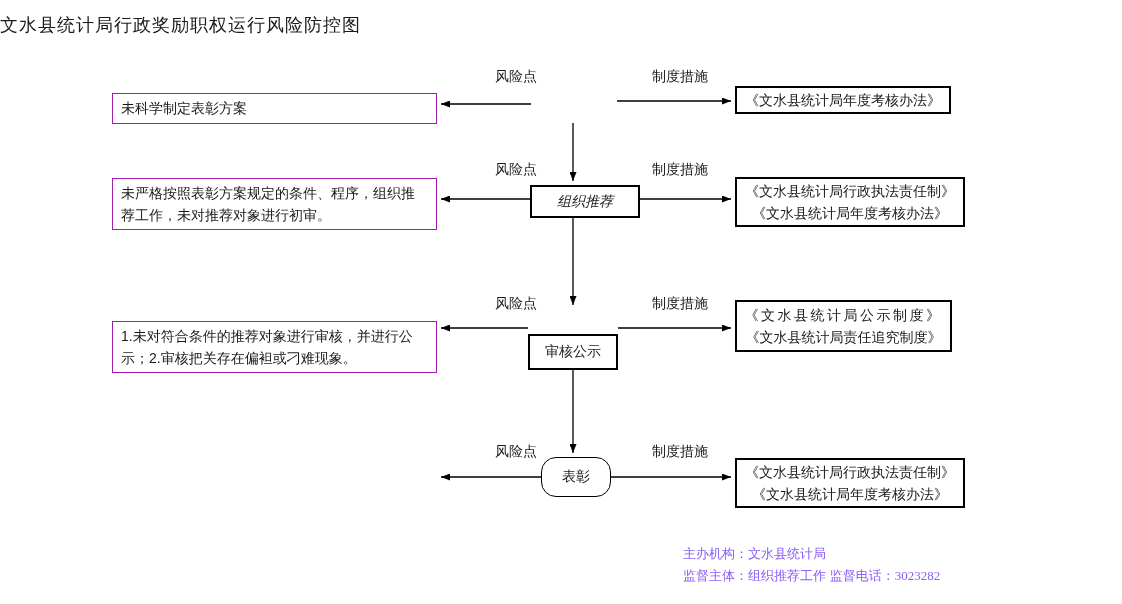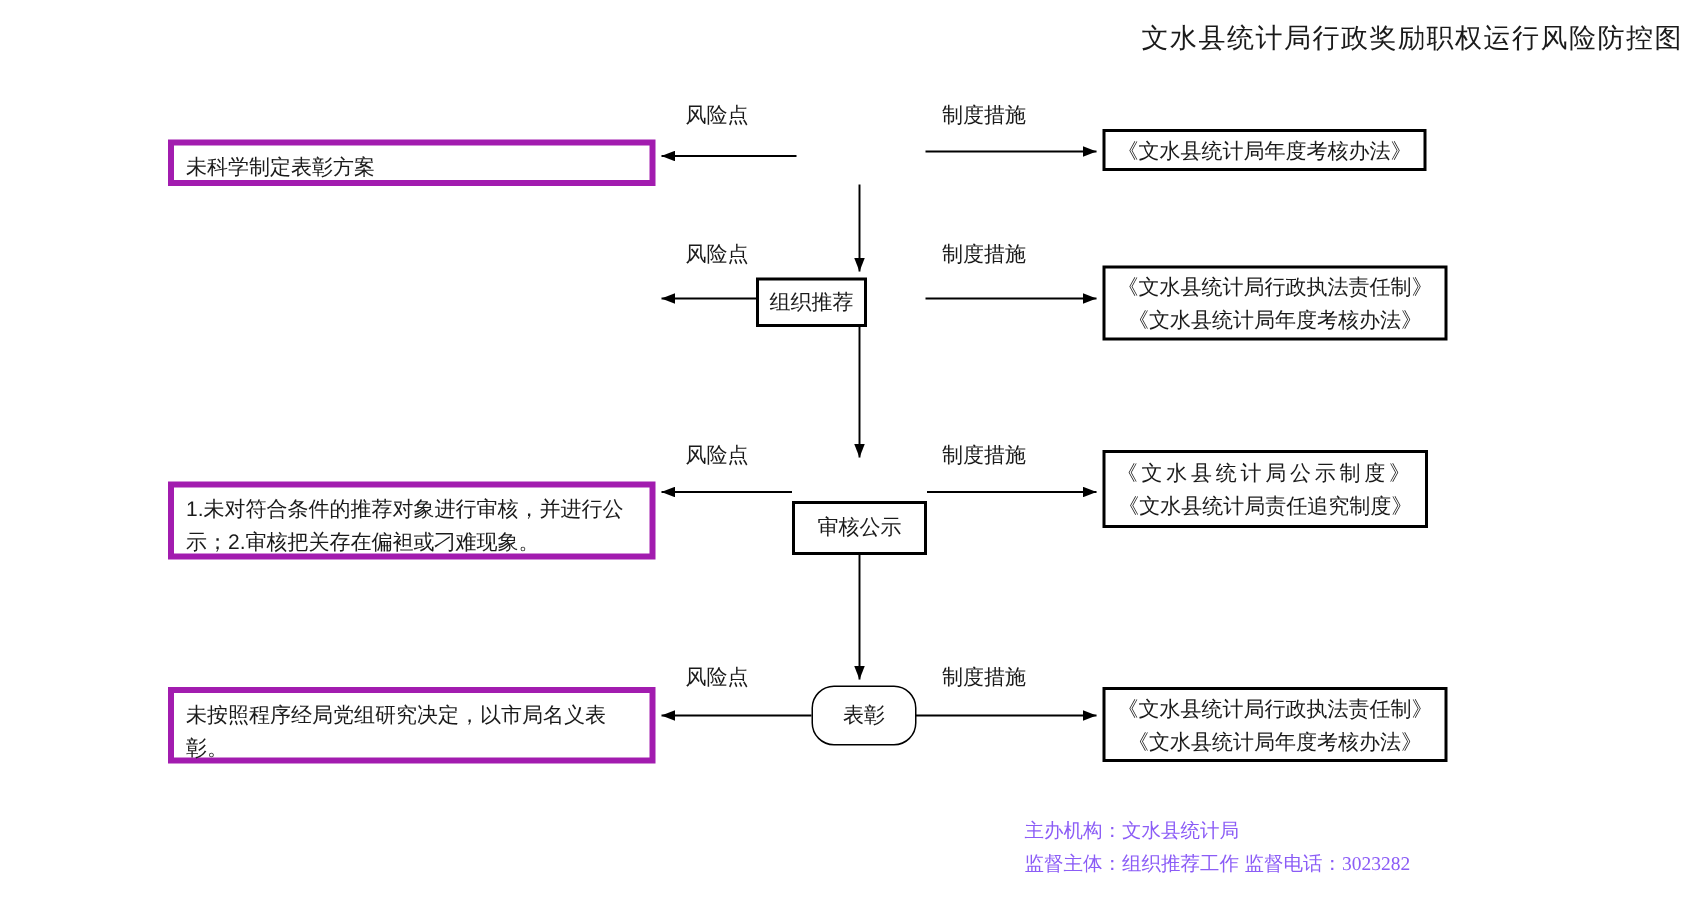--- a/index.html
+++ b/index.html
@@ -1,41 +1,41 @@
 <!DOCTYPE html>
 <html><head>
 <meta charset="utf-8">
 <style>
   html,body { margin:0; padding:0; background:#fff; }
   .canvas {
     position:relative; width:1122px; height:604px; background:#ffffff;
     color:#000; font-family:"Liberation Sans", sans-serif; overflow:hidden;
   }
   .title {
-    position:absolute; left:0; right:0; top:13px; text-align:right;
+    position:absolute; left:0; right:0; top:13px; text-align:left;
     font-size:18px; letter-spacing:1px; color:#1a1a1a;
   }
   .svg-layer { position:absolute; left:0; top:0; pointer-events:none; }
   .lbox {
     position:absolute; left:112px; width:325px; box-sizing:border-box;
-    border:4px solid #a21caf; background:#fff; font-size:14px; line-height:22px;
+    border:1px solid #a21caf; background:#fff; font-size:14px; line-height:22px;
     padding:3px 8px; color:#1a1a1a;
   }
   .rbox {
     position:absolute; left:735px; box-sizing:border-box;
     border:2px solid #000; background:#fff; font-size:14px; line-height:22px;
     display:flex; flex-direction:column; align-items:center; justify-content:center;
     text-align:left; color:#1a1a1a;
   }
   .node {
     position:absolute; box-sizing:border-box; border:2px solid #000; background:#fff;
     display:flex; align-items:center; justify-content:center; font-size:14px; color:#1a1a1a;
   }
   .node.round { border-width:1px; border-radius:15px; }
-  .flabel { position:absolute; font-size:14px; width:80px; text-align:left; color:#1a1a1a; }
+  .flabel { position:absolute; font-size:14px; width:80px; text-align:right; color:#1a1a1a; }
   .spread { letter-spacing:2.5px; white-space:nowrap; }
   .footer { position:absolute; left:683px; top:543px; font-size:13px; line-height:22px; color:#8b5cf6; }
   .serif-num { font-family:"Liberation Serif", serif; }
 </style>
 </head>
 <body>
 
 <div class="canvas">
 
   <div class="title">文水县统计局行政奖励职权运行风险防控图</div>
@@ -65,38 +65,38 @@
 
   <div class="flabel" style="left:457px; top:68px;">风险点</div>
   <div class="flabel" style="left:628px; top:68px;">制度措施</div>
   <div class="lbox" style="top:93px; height:31px;">未科学制定表彰方案</div>
   <div class="rbox" style="top:86px; width:216px; height:28px;">
     <span>《文水县统计局年度考核办法》</span>
   </div>
 
   <div class="flabel" style="left:457px; top:161px;">风险点</div>
   <div class="flabel" style="left:628px; top:161px;">制度措施</div>
-  <div class="node" style="left:504px; top:185px; width:74px; height:33px;">组织推荐</div>
+  <div class="lbox" style="top:178px; height:52px;">未严格按照表彰方案规定的条件、程序，组织推荐工作，未对推荐对象进行初审。</div>
+  <div class="node" style="left:530px; top:185px; width:110px; height:33px;font-style:italic;">组织推荐</div>
   <div class="rbox" style="top:177px; width:230px; height:50px;">
     <span>《文水县统计局行政执法责任制》</span>
     <span>《文水县统计局年度考核办法》</span>
   </div>
 
   <div class="flabel" style="left:457px; top:295px;">风险点</div>
   <div class="flabel" style="left:628px; top:295px;">制度措施</div>
   <div class="lbox" style="top:321px; height:52px;">1.未对符合条件的推荐对象进行审核，并进行公示；2.审核把关存在偏袒或刁难现象。</div>
   <div class="node" style="left:528px; top:309px; width:90px; height:36px;margin-top:25px;">审核公示</div>
   <div class="rbox" style="top:300px; width:217px; height:52px;">
     <span class="spread">《文水县统计局公示制度》</span>
     <span>《文水县统计局责任追究制度》</span>
   </div>
 
   <div class="flabel" style="left:457px; top:443px;">风险点</div>
   <div class="flabel" style="left:628px; top:443px;">制度措施</div>
-  <div class="lbox" style="top:458px; height:51px;">未按照程序经局党组研究决定，以市局名义表彰。</div>
   <div class="node round" style="left:541px; top:457px; width:70px; height:40px;">表彰</div>
   <div class="rbox" style="top:458px; width:230px; height:50px;">
     <span>《文水县统计局行政执法责任制》</span>
     <span>《文水县统计局年度考核办法》</span>
   </div>
 
   <div class="footer">
     <div>
       <span>主办机构：文水县统计局</span>
     </div>

